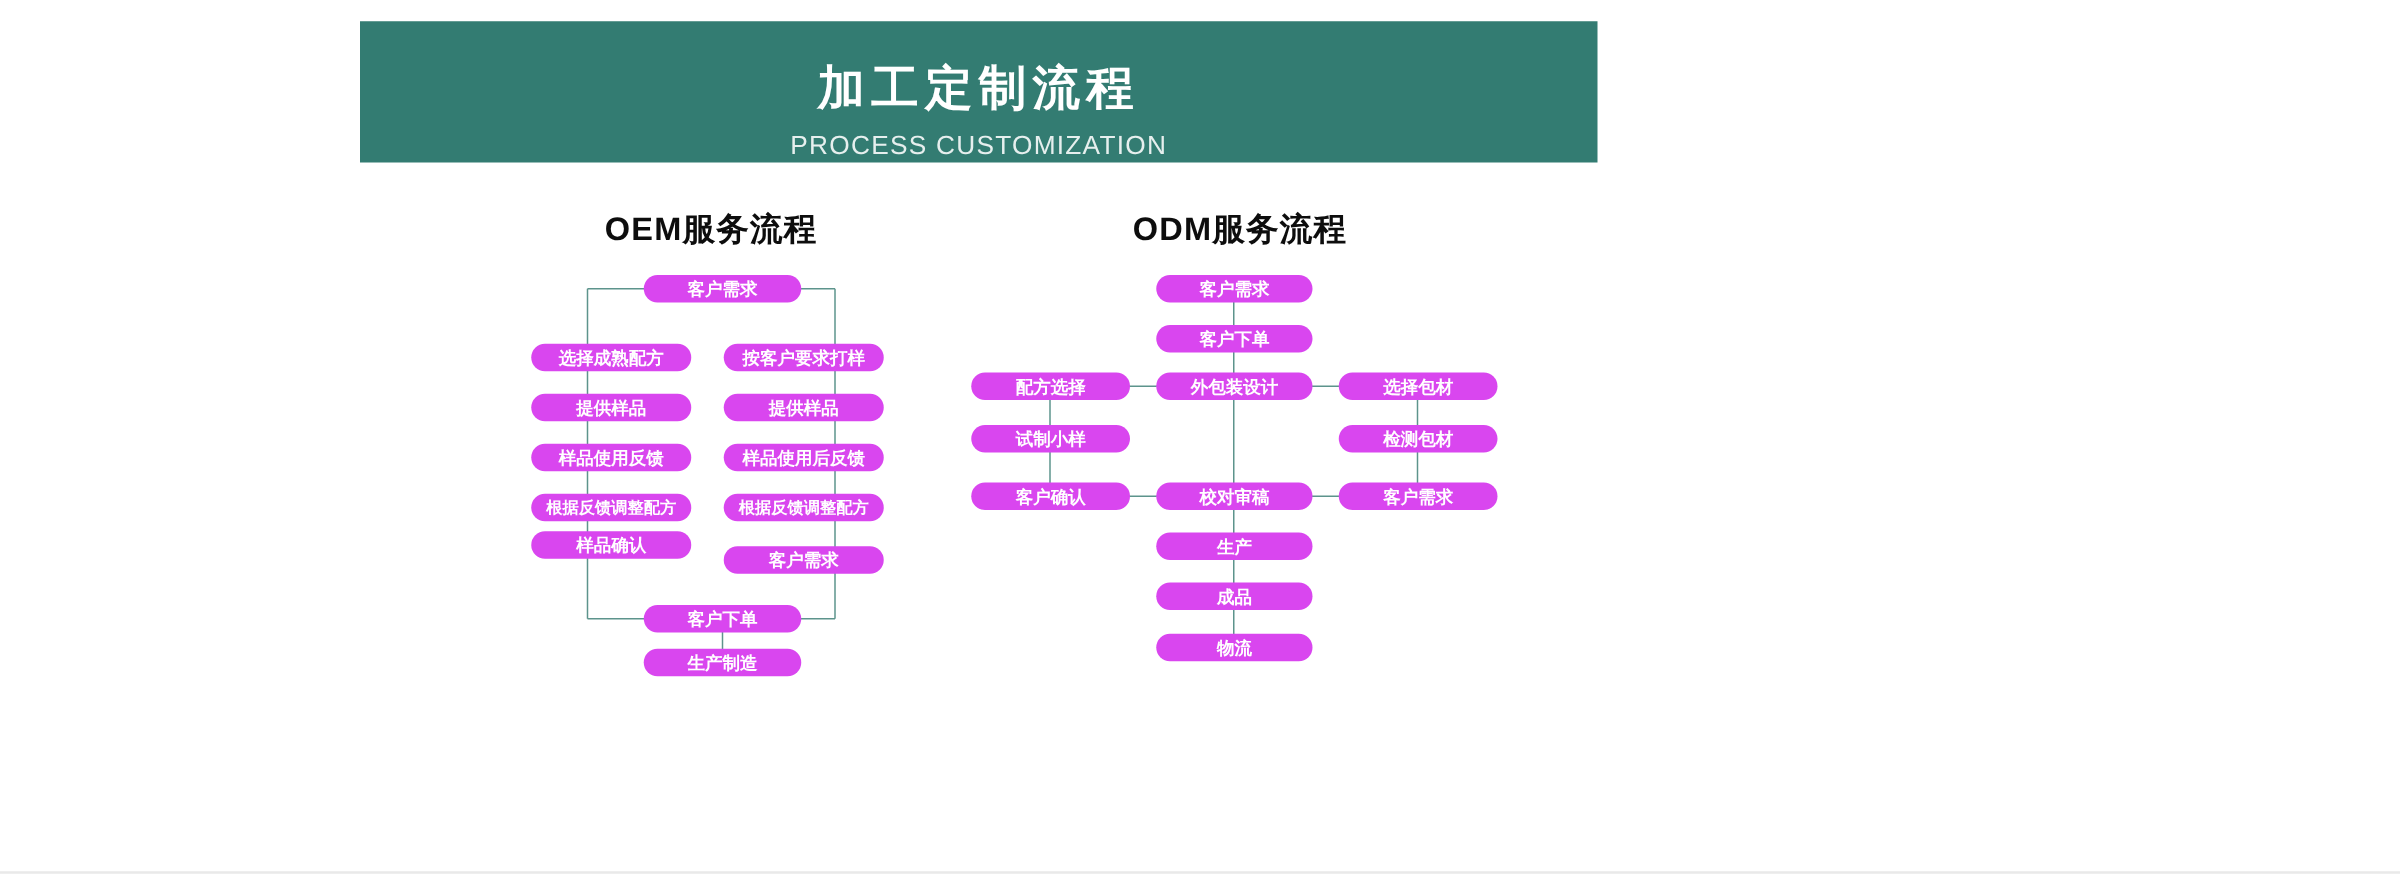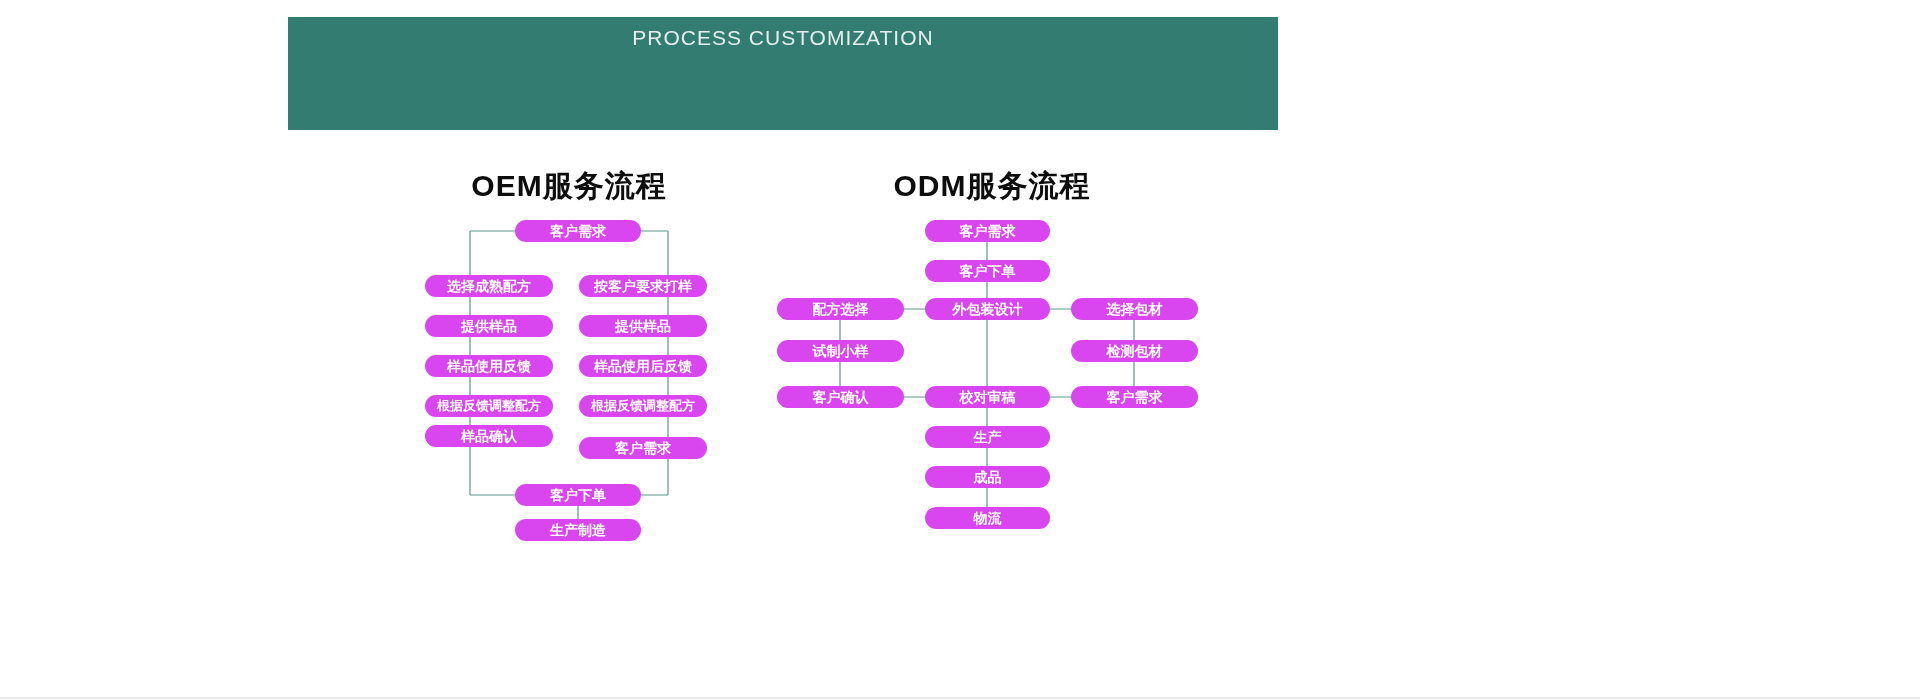--- a/index.html
+++ b/index.html
@@ -12,37 +12,38 @@
     background:#337c72;color:#ffffff;text-align:center;
   }
   .banner-title{
     margin:0;padding-top:28px;font-size:38px;font-weight:700;letter-spacing:5px;
   }
   .banner-sub{
     margin:0;padding-top:9px;font-size:21px;font-weight:400;
     color:rgba(255,255,255,0.88);letter-spacing:1px;
   }
   .section-title{
-    position:absolute;font-size:30px;font-weight:700;color:#0d0d0d;
+    position:absolute;font-size:26px;font-weight:700;color:#0d0d0d;
     text-align:center;letter-spacing:1px;width:300px;
   }
   .node{
     position:absolute;height:22px;line-height:22px;background:#d946ef;
     color:#ffffff;font-size:14px;font-weight:700;text-align:center;
     border-radius:11px;z-index:2;white-space:nowrap;
   }
   svg.lines{position:absolute;left:0;top:0;z-index:1;}
   .bottom-divider{
     position:absolute;left:0;top:697px;width:1920px;height:2px;background:#e9e9e9;
   }
 </style>
 </head>
 <body>
 
 <div class="banner">
+  <div class="banner-title">加工定制流程</div>
   <div class="banner-sub">PROCESS CUSTOMIZATION</div>
 </div>
 
 <div class="section-title" style="left:419px;top:166px;">OEM服务流程</div>
 <div class="section-title" style="left:842px;top:166px;">ODM服务流程</div>
 
 <svg class="lines" width="1920" height="700">
   <g stroke="#5d948c" stroke-width="1.2" fill="none">
 
     <line x1="470" y1="231" x2="668" y2="231"></line>

